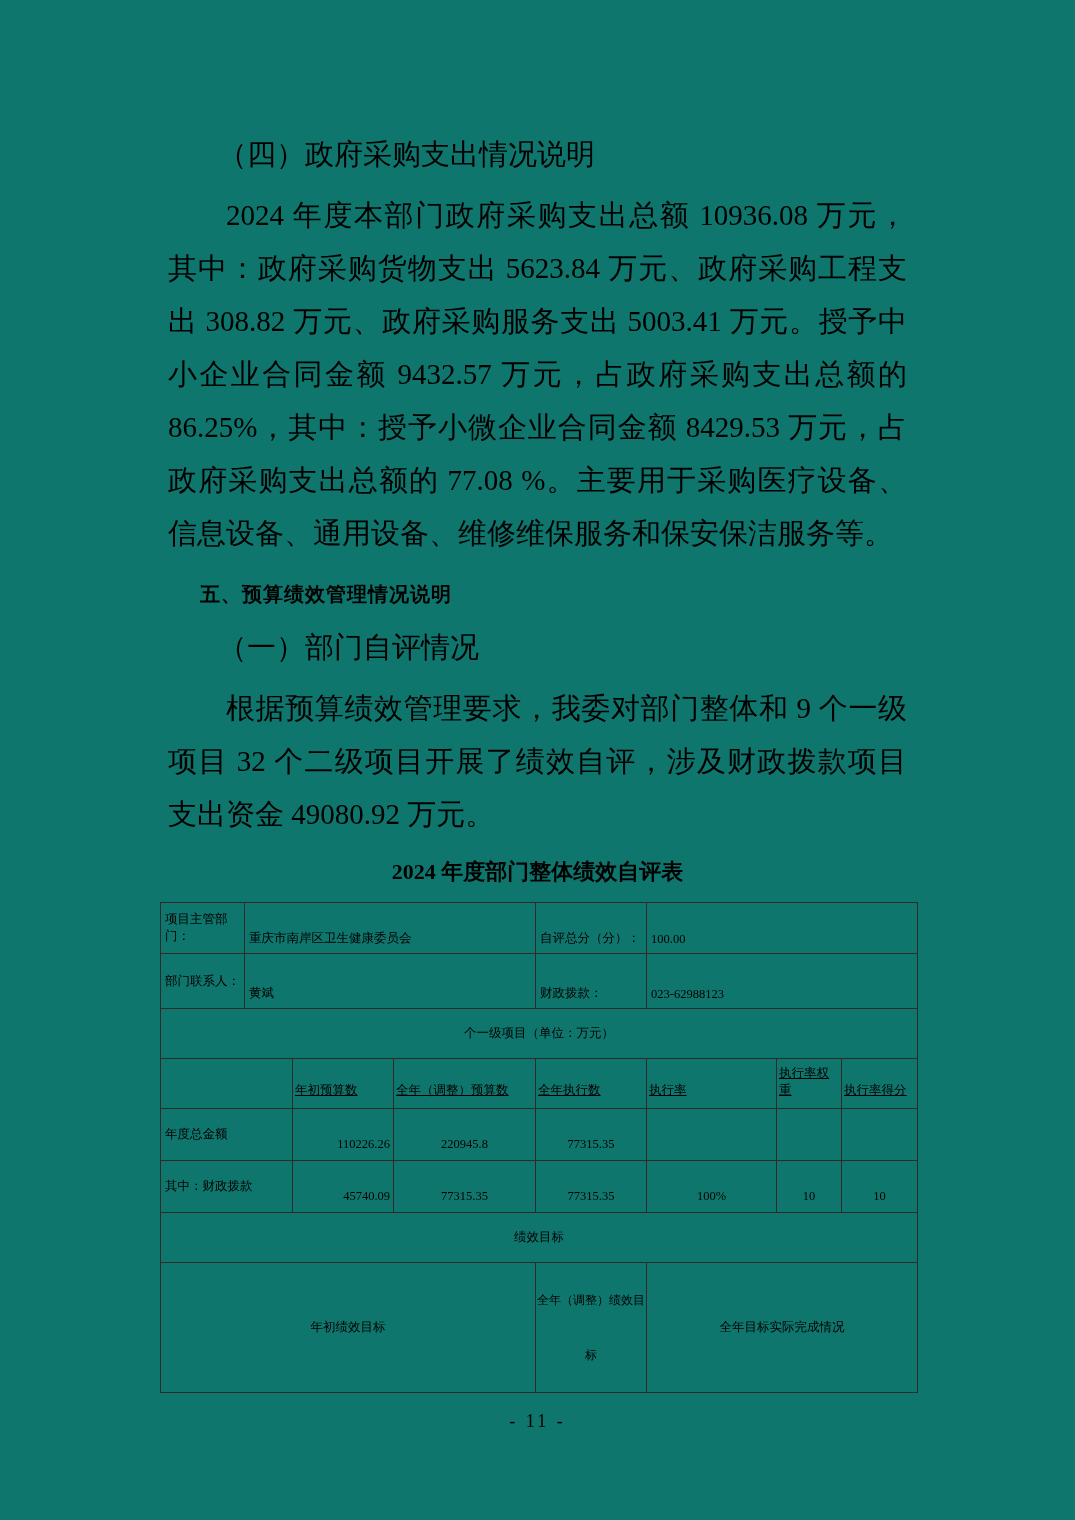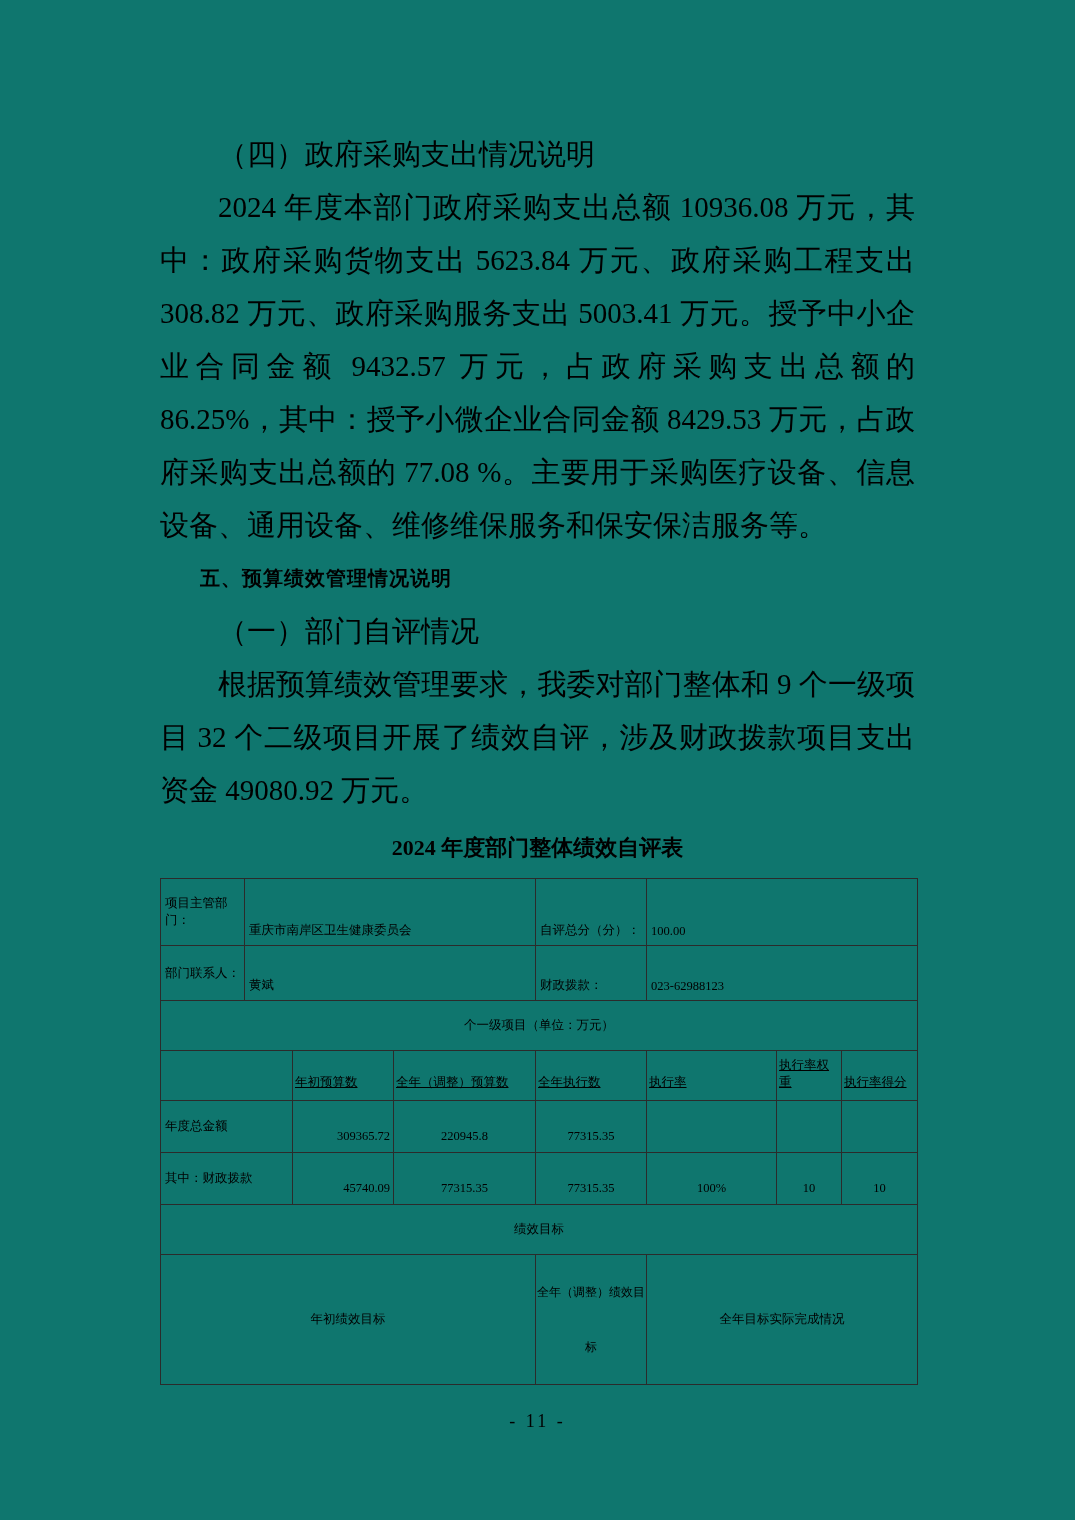--- a/index.html
+++ b/index.html
@@ -13,21 +13,21 @@
     height: 1520px;
     margin: 0 auto;
     background: #0f766e;
     box-sizing: border-box;
     padding: 128px 160px 0 160px;
     font-family: "Liberation Serif", "DejaVu Serif", serif;
     color: #000000;
     overflow: hidden;
   }
   .para {
-    margin: 0;
+    margin: 8px;
     font-size: 29px;
     line-height: 53px;
     text-align: justify;
     text-indent: 2em;
   }
   .heading-kai {
     margin: 0;
     font-size: 29px;
     line-height: 53px;
     text-indent: 2em;
@@ -64,21 +64,21 @@
   }
   .t-label   { text-align: left;   vertical-align: middle; }
   .t-value   { text-align: left;   vertical-align: bottom; padding-bottom: 6px !important; }
   .t-section { text-align: center; vertical-align: middle; }
   .t-head    { text-align: left; vertical-align: bottom; padding: 2px 2px 9px 2px !important; text-decoration: underline; }
   .t-num-r   { text-align: right;  vertical-align: bottom; padding: 2px 3px 8px 2px !important; }
   .t-num-c   { text-align: center; vertical-align: bottom; padding: 2px 2px 8px 2px !important; }
   .t-goal    { text-align: center; vertical-align: middle; }
   .t-goal-mid{ text-align: center; vertical-align: middle; font-size: 12px; padding: 0 1px !important; line-height: 55px; }
   .page-footer {
-    margin-top: 25px;
+    margin-top: 17px;
     text-align: center;
     font-size: 18px;
     line-height: 22px;
     letter-spacing: 3px;
   }
 </style>
 </head>
 <body>
 
 <div class="page">
@@ -100,21 +100,21 @@
       <col style="width:84px">
         <col style="width:48px">
         <col style="width:101px">
         <col style="width:142px">
       <col style="width:111px">
         <col style="width:130px">
         <col style="width:65px">
         <col style="width:76px">
     </colgroup>
     <tbody>
-      <tr style="height:67px">
+      <tr style="height:51px">
         <td class="t-label">项目主管部门：</td>
         <td class="t-value" colspan="3">重庆市南岸区卫生健康委员会</td>
         <td class="t-value">自评总分（分）：</td>
         <td class="t-value" colspan="3">100.00</td>
       </tr>
       <tr style="height:55px">
         <td class="t-label">部门联系人：</td>
         <td class="t-value" colspan="3">黄斌</td>
         <td class="t-value">财政拨款：</td>
         <td class="t-value" colspan="3">023-62988123</td>
@@ -126,21 +126,21 @@
         <td class="t-head" colspan="2"></td>
         <td class="t-head">年初预算数</td>
         <td class="t-head">全年（调整）预算数</td>
         <td class="t-head">全年执行数</td>
         <td class="t-head">执行率</td>
         <td class="t-head">执行率权重</td>
         <td class="t-head">执行率得分</td>
       </tr>
       <tr style="height:52px">
         <td class="t-label" colspan="2">年度总金额</td>
-        <td class="t-num-r">309365.72</td>
+        <td class="t-num-r">110226.26</td>
         <td class="t-num-c">220945.8</td>
         <td class="t-num-c">77315.35</td>
         <td class="t-num-c"></td>
         <td class="t-num-c"></td>
         <td class="t-num-c"></td>
       </tr>
       <tr style="height:52px">
         <td class="t-label" colspan="2">其中：财政拨款</td>
         <td class="t-num-r">45740.09</td>
         <td class="t-num-c">77315.35</td>

